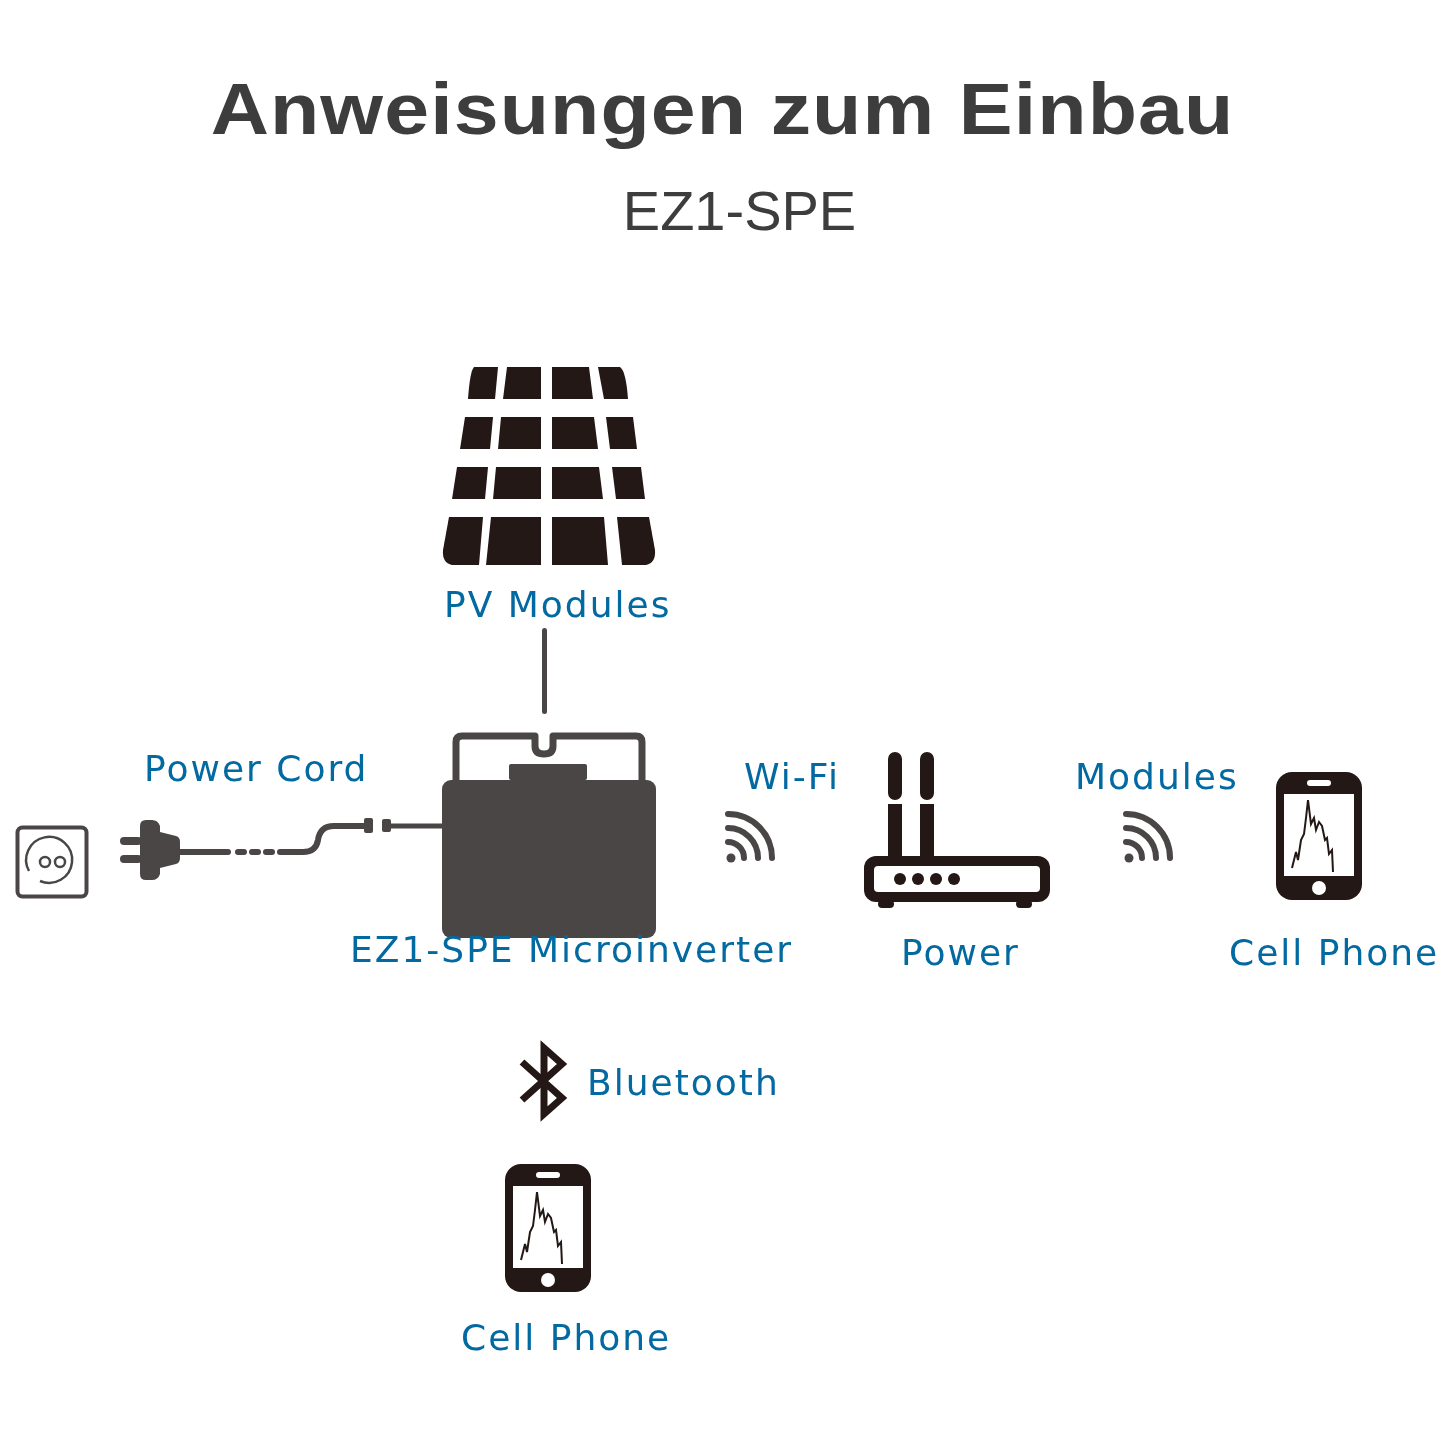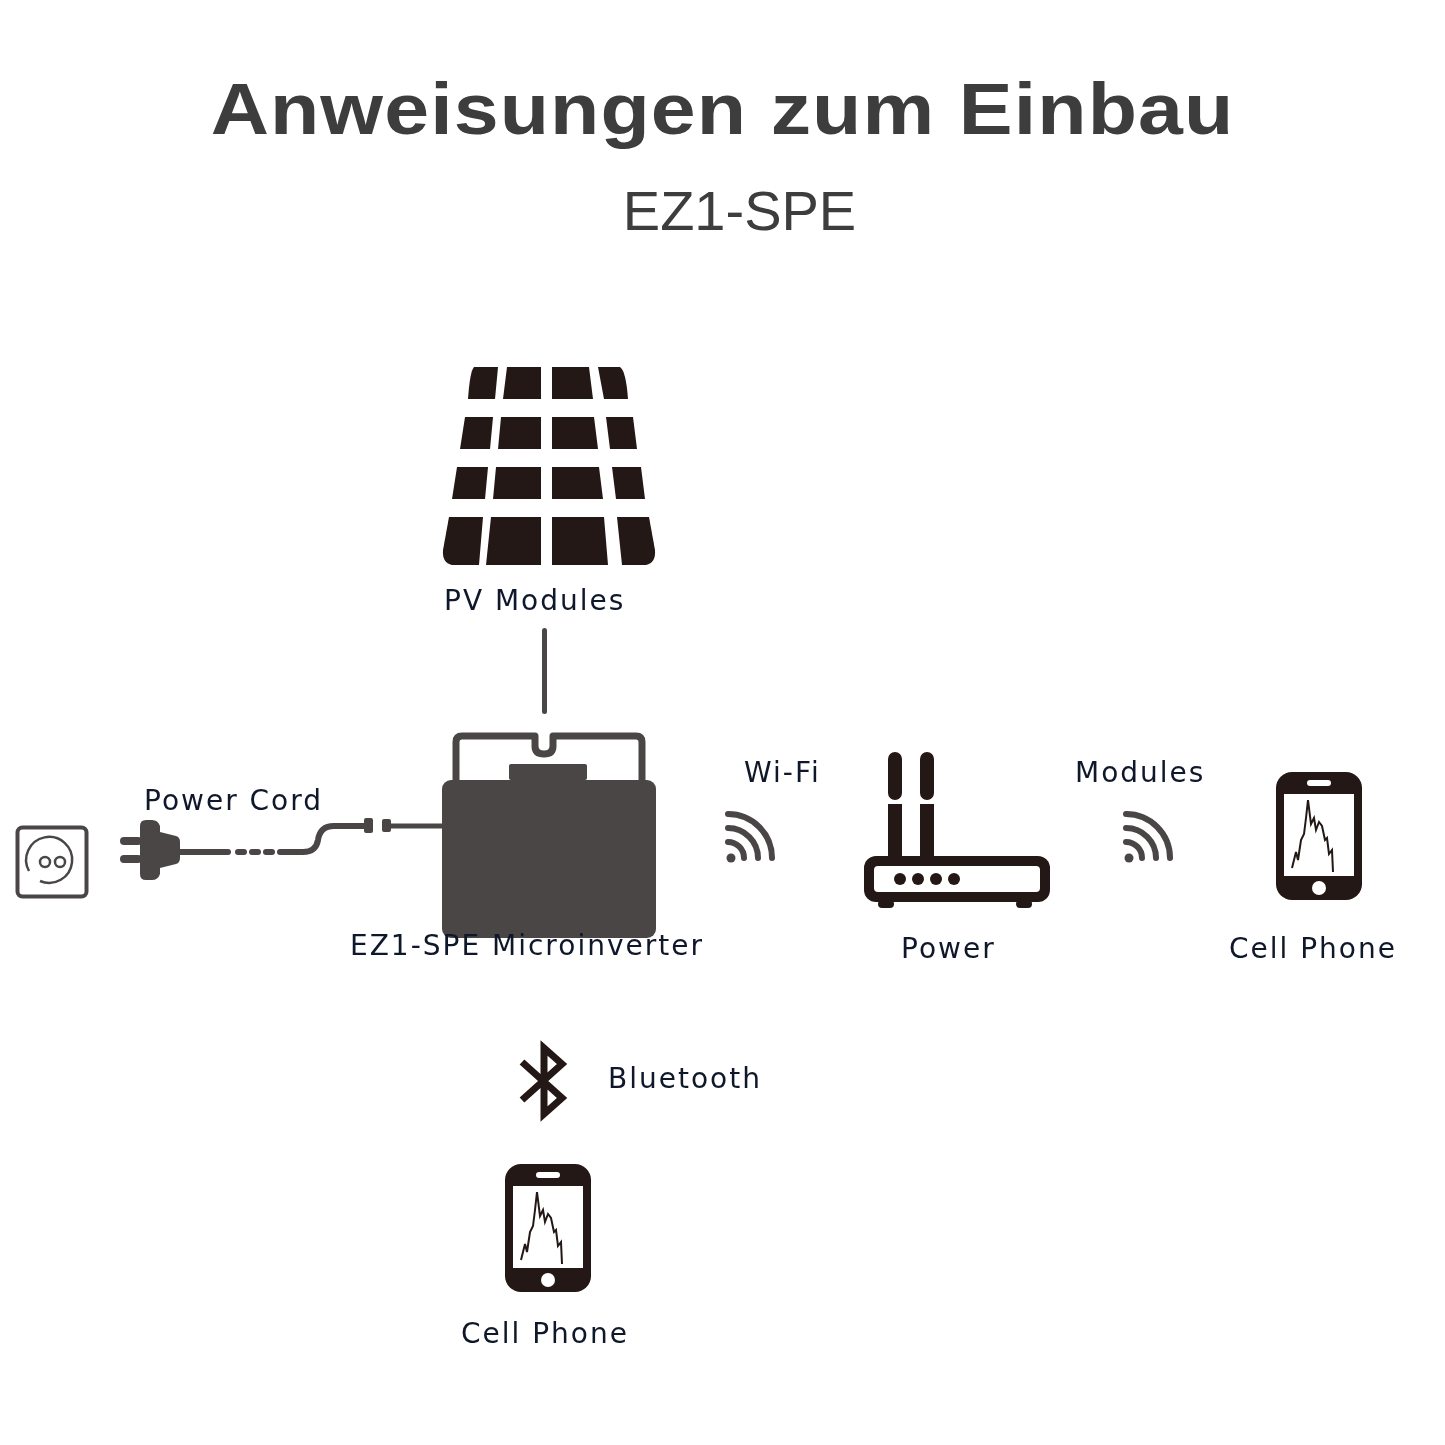--- a/index.html
+++ b/index.html
@@ -1,20 +1,20 @@
 <!DOCTYPE html>
 <html><head>
   <meta charset="utf-8">
   <style>
     html, body { margin:0; padding:0; background:#ffffff; }
     body { width:1445px; height:1445px; position:relative; overflow:hidden; font-family:"DejaVu Sans", sans-serif; }
     .abs { position:absolute; }
     .title { left:0; width:1445px; top:68px; text-align:center; font-family:"Liberation Sans", sans-serif; font-weight:bold; font-size:72px; color:#3d3d3d; letter-spacing:1px; transform:scaleX(1.12); }
     .subtitle { left:17px; width:1445px; top:178px; text-align:center; font-family:"Liberation Sans", sans-serif; font-size:56px; color:#3d3d3d; }
-    .label { font-family:"DejaVu Sans", sans-serif; font-size:28px; color:#0f172a; letter-spacing:2px; white-space:nowrap;text-align:right; }
+    .label { font-family:"DejaVu Sans", sans-serif; font-size:36px; color:#0369a1; letter-spacing:2px; white-space:nowrap;text-align:right; }
     svg { position:absolute; overflow:visible; }
   </style>
 </head>
 <body>
 
 <div class="abs title">Anweisungen zum Einbau</div>
 <div class="abs subtitle">EZ1-SPE</div>
 
 <svg style="left:440px;top:365px" width="220" height="205" viewBox="0 0 220 205">
   <g fill="#231815">
@@ -44,21 +44,21 @@
 
 <div class="abs" style="left:542px;top:628px;width:5px;height:86px;background:#4a4646;border-radius:3px"></div>
 
 <svg style="left:440px;top:730px" width="220" height="212" viewBox="0 0 220 212">
   <path d="M16,50 L16,12 Q16,6 22,6 L95,6 L95,16 Q95,24 104,24 Q113,24 113,16 L113,6 L196,6 Q202,6 202,12 L202,50" fill="none" stroke="#4a4646" stroke-width="7" stroke-linejoin="round"></path>
   <rect x="69" y="34" width="78" height="16" rx="2" fill="#4a4646"></rect>
   <rect x="2" y="50" width="214" height="158" rx="9" fill="#4a4646"></rect>
 </svg>
 <div class="abs label" style="left:350px;top:929px">EZ1-SPE Microinverter</div>
 
-<div class="abs label" style="left:144px;top:784px">Power Cord</div>
+<div class="abs label" style="left:144px;top:748px">Power Cord</div>
 
 <svg style="left:15px;top:825px" width="74" height="74" viewBox="0 0 74 74">
   <rect x="2.5" y="2.5" width="69" height="69" rx="5" fill="none" stroke="#4a4646" stroke-width="4"></rect>
   <path d="M14,46 A23,23 0 1 1 25,56" fill="none" stroke="#4a4646" stroke-width="2.5"></path>
   <circle cx="30" cy="37" r="5" fill="none" stroke="#4a4646" stroke-width="2.5"></circle>
   <circle cx="45" cy="37" r="5" fill="none" stroke="#4a4646" stroke-width="2.5"></circle>
 </svg>
 
 <svg style="left:118px;top:812px" width="330" height="72" viewBox="0 0 330 72">
   <g fill="#4a4646">
@@ -115,21 +115,21 @@
   <rect x="10" y="24" width="70" height="82" fill="#ffffff"></rect>
   <rect x="33" y="10" width="24" height="6" rx="3" fill="#ffffff"></rect>
   <circle cx="45" cy="118" r="7" fill="#ffffff"></circle>
   <polyline points="18,98 22,82 24,90 27,70 30,64 32,48 34,30 37,54 40,48 42,60 45,52 48,56 51,70 53,68 55,84 58,80 59,102" fill="none" stroke="#231815" stroke-width="2"></polyline>
 </svg>
 <div class="abs label" style="left:1229px;top:932px">Cell Phone</div>
 
 <svg style="left:516px;top:1042px" width="56" height="78" viewBox="0 0 56 78">
   <path d="M6,20 L46,56 L28,72 L28,6 L46,22 L6,58" fill="none" stroke="#231815" stroke-width="7" stroke-linejoin="miter"></path>
 </svg>
-<div class="abs label" style="left:608px;top:1062px">Bluetooth</div>
+<div class="abs label" style="left:587px;top:1062px">Bluetooth</div>
 
 <svg style="left:503px;top:1162px" width="90" height="132" viewBox="0 0 90 132">
   <rect x="2" y="2" width="86" height="128" rx="16" fill="#231815"></rect>
   <rect x="10" y="24" width="70" height="82" fill="#ffffff"></rect>
   <rect x="33" y="10" width="24" height="6" rx="3" fill="#ffffff"></rect>
   <circle cx="45" cy="118" r="7" fill="#ffffff"></circle>
   <polyline points="18,98 22,82 24,90 27,70 30,64 32,48 34,30 37,54 40,48 42,60 45,52 48,56 51,70 53,68 55,84 58,80 59,102" fill="none" stroke="#231815" stroke-width="2"></polyline>
 </svg>
 <div class="abs label" style="left:461px;top:1317px">Cell Phone</div>
 

